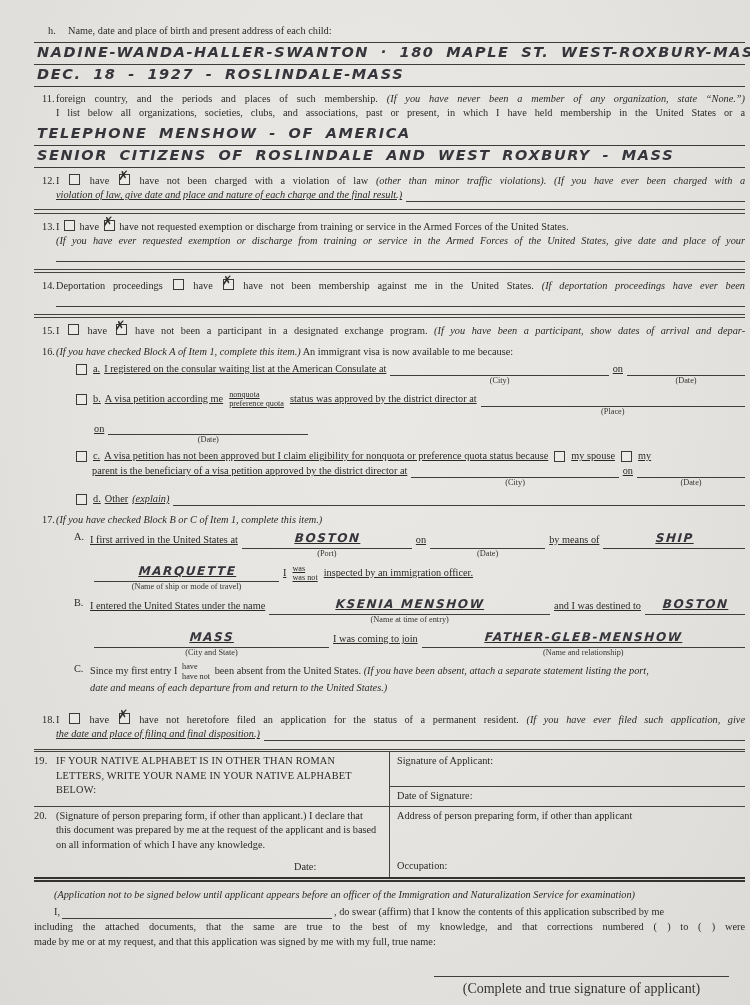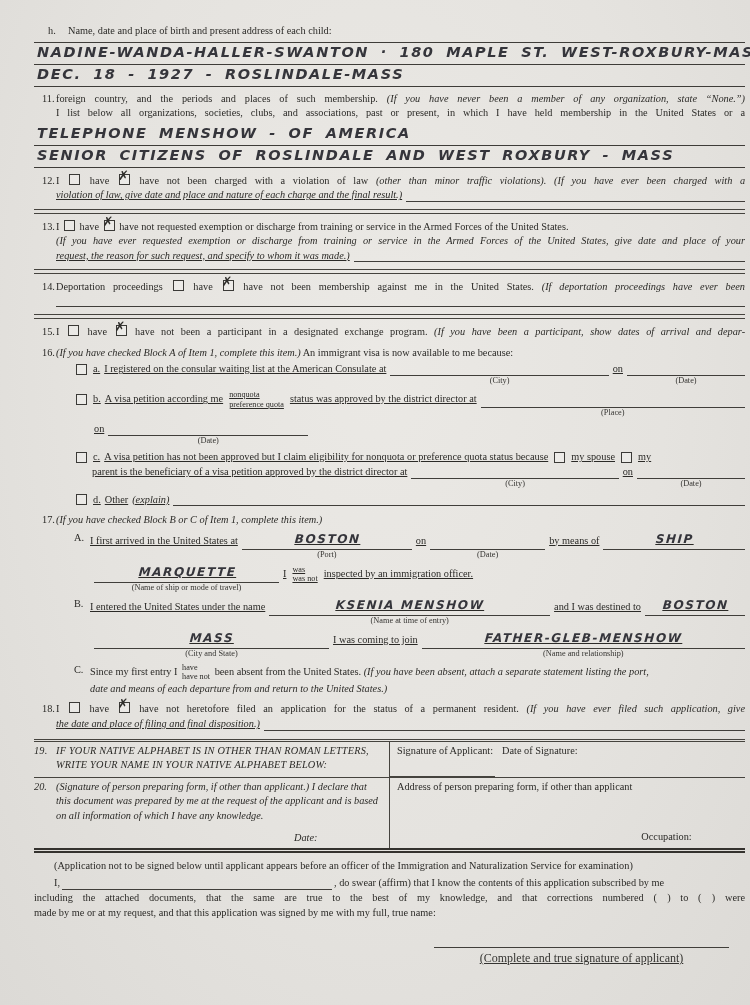--- a/index.html
+++ b/index.html
@@ -47,38 +47,38 @@
 
   .subitem{margin-left:18px;position:relative;margin-top:2px;}
   .sub17{margin-left:18px;position:relative;padding-left:16px;margin-top:3px;}
   .sub17 > .letter{position:absolute;left:0;top:0;}
   .ind2{margin-left:4px;}
 
   .tbl{margin-top:7px;border-top:3px double #45433e;border-bottom:5px double #34322e;}
   .trow{display:flex;align-items:stretch;}
   .r19{border-bottom:1.1px solid #45433e;}
   .lc{width:356px;flex:none;border-right:1.1px solid #45433e;box-sizing:border-box;
-      padding:2px 10px 2px 22px;position:relative;display:flex;flex-direction:column;font-style:italic;}
+      padding:2px 10px 2px 22px;position:relative;display:flex;flex-direction:column;}
   .lc > .num{position:absolute;left:0;top:2px;}
-  .rc{flex:1 1 auto;display:flex;flex-direction:row;box-sizing:border-box;padding:0;}
+  .rc{flex:1 1 auto;display:flex;flex-direction:column;box-sizing:border-box;padding:0;}
   .sigarea{min-height:32px;border-bottom:1.1px solid #45433e;padding:2px 2px 0 7px;}
   .datesig{padding:2px 2px 2px 7px;}
   .addr{padding:2px 2px 0 7px;}
   .occ{margin-top:auto;padding:0 2px 3px 7px;}
   .r20 .lc{min-height:70px;}
   .datecell{margin-top:auto;padding-left:238px;}
   .capsleft{letter-spacing:.2px;}
 
   .oath{margin-top:6px;}
-  .onote{padding-left:20px;margin:4px 0 3px;}
+  .onote{font-style:italic;padding-left:20px;margin:4px 0 3px;}
   .swear{display:flex;align-items:baseline;gap:2px;padding-left:20px;}
   .w270{width:270px;}
   .sigblock{width:295px;margin:15px 0 0 400px;text-align:center;}
   .sline{border-bottom:1.2px solid #403e3a;height:12px;}
-  .cap{font-size:12px;margin-top:2px;color:#353431;text-decoration:underline;}
+  .cap{font-size:14px;margin-top:2px;color:#353431;}
 </style>
 </head>
 <body>
 
 <div class="page">
 
   <div class="item item-h">
     <span class="num">h.</span>
     <span>Name, date and place of birth and present address of each child:</span>
   </div>
@@ -128,21 +128,20 @@
     <div>
       <span>I</span>
       <span class="cb"><span class="mk"></span></span>
       <span>have</span>
       <span class="cb"><span class="mk">✗</span></span>
       <span>have not</span>
       <span>requested exemption or discharge from training or service in the Armed Forces of the United States.</span>
     </div>
     <div class="it jl">(If you have ever requested exemption or discharge from training or service in the Armed Forces of the United States, give date and place of your</div>
     <div class="flexline">
-      <span class="it">request, the reason for such request, and specify to whom it was made.)</span>
       <span class="blank fill"></span>
     </div>
   </div>
 
   <div class="sep"></div>
 
   <div class="item">
     <span class="num">14.</span>
     <div class="jl">
       <span>Deportation proceedings</span>
@@ -325,21 +324,21 @@
           <span>have</span>
           <span>have not</span>
         </span>
         <span>been absent from the United States.</span>
         <span class="it">(If you have been absent, attach a separate statement listing the port,</span>
       </div>
       <div class="it">date and means of each departure from and return to the United States.)</div>
     </div>
   </div>
 
-  <div class="item" style="margin-top:6px;">
+  <div class="item" style="margin-top:17px;">
     <span class="num">18.</span>
     <div class="jl">
       <span>I</span>
       <span class="cb"><span class="mk"></span></span>
       <span>have</span>
       <span class="cb"><span class="mk">✗</span></span>
       <span>have not</span>
       <span>heretofore filed an application for the status of a permanent resident.</span>
       <span class="it">(If you have ever filed such application, give</span>
     </div>

